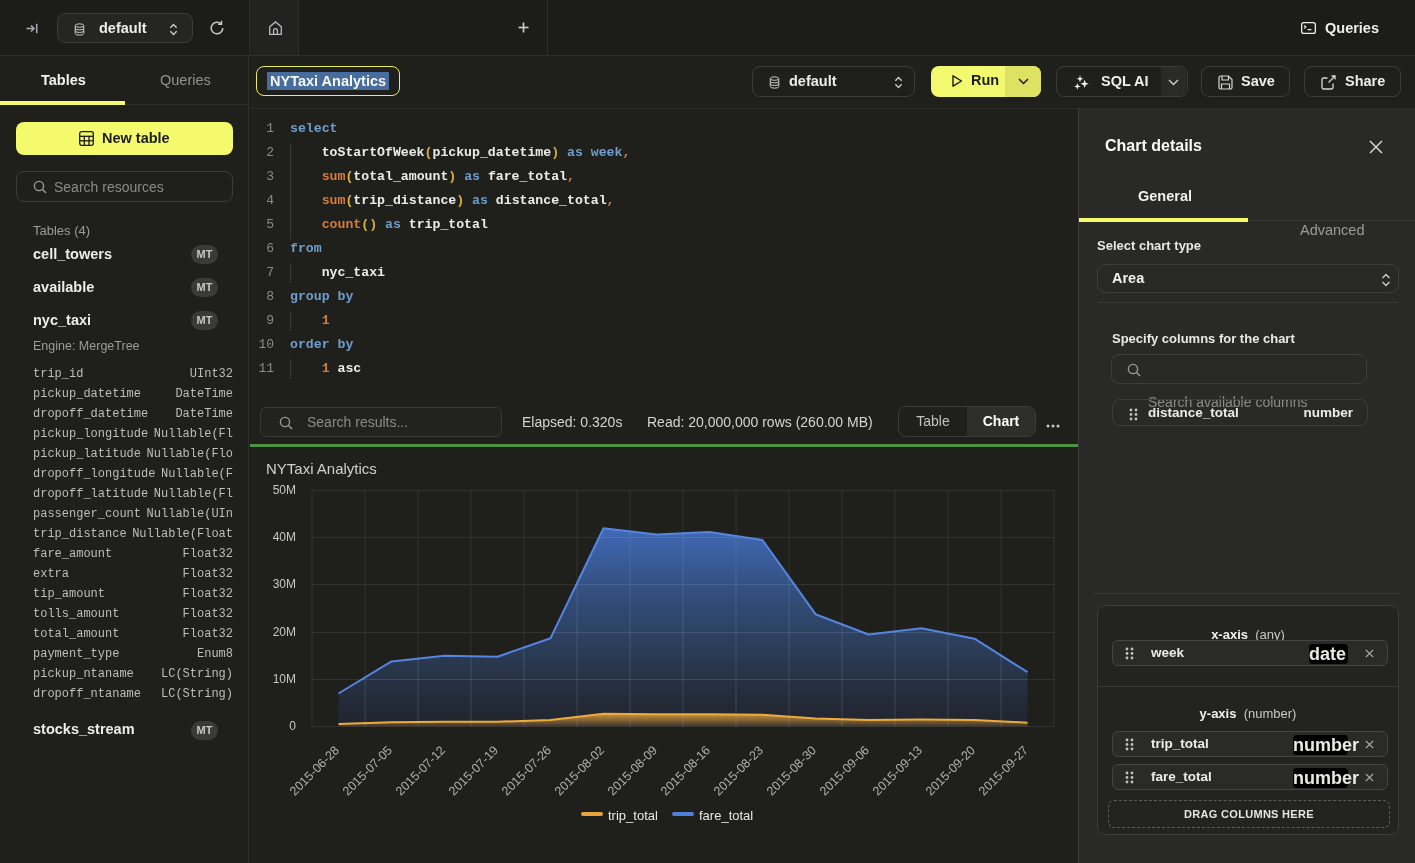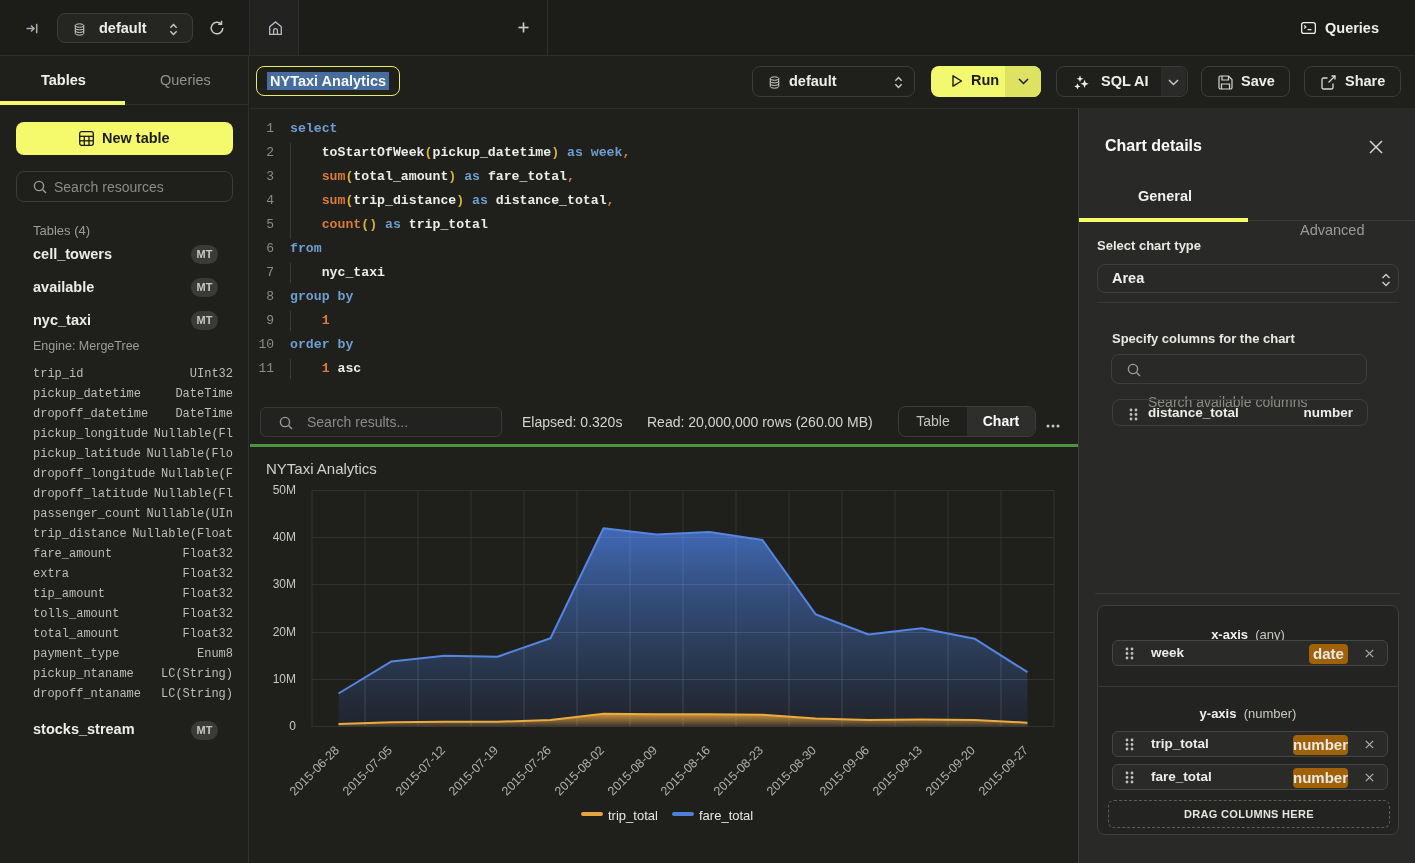--- a/index.html
+++ b/index.html
@@ -114,22 +114,22 @@
 #rpdist .t { position:absolute; right:14px; top:5px; font-size:13.5px; font-weight:bold; color:#ececea; }
 #rpdiv2 { position:absolute; left:16px; top:485px; width:305px; height:1px; background:#383836; }
 #axbox { position:absolute; left:18px; top:497px; width:302px; height:230px;
   border:1px solid #3e3e3c; border-radius:8px; background:#232321; }
 #axbox .divider { position:absolute; left:0; top:80px; width:300px; height:1px; background:#383836; }
 .axlbl { position:absolute; width:300px; text-align:center; font-size:13px; color:#c8c8c4; }
 .axlbl b { color:#f0f0ee; }
 .axrow { position:absolute; left:14px; width:276px; height:26px;
   border:1px solid #454543; border-radius:6px; background:#2a2a28; }
 .axrow .nm { position:absolute; left:38px; top:4px; font-size:13.5px; font-weight:bold; color:#ececea; }
-.badge { position:absolute; top:3px; height:20px; background:#a16207; border-radius:4px;
-  font-size:15px; font-weight:bold; color:#e8e8e4; text-align:center; line-height:20px; }
+.badge { position:absolute; top:3px; height:20px; background:#000000; border-radius:4px;
+  font-size:18px; font-weight:bold; color:#e8e8e4; line-height:20px; }
 #dragbox { position:absolute; left:10px; top:194px; width:282px; height:28px;
   border:1px dashed #5c5c58; border-radius:6px; text-align:center; line-height:27px;
   font-size:11px; font-weight:bold; color:#e4e4e0; letter-spacing:.3px; }
 </style>
 </head>
 <body>
 
 <div id="topbar">
   <svg id="collapse" width="12" height="11" viewBox="0 0 12 11" fill="none" stroke="#aaacb0" stroke-width="1.5">
     <line x1="0.5" y1="5.5" x2="8" y2="5.5"></line>

